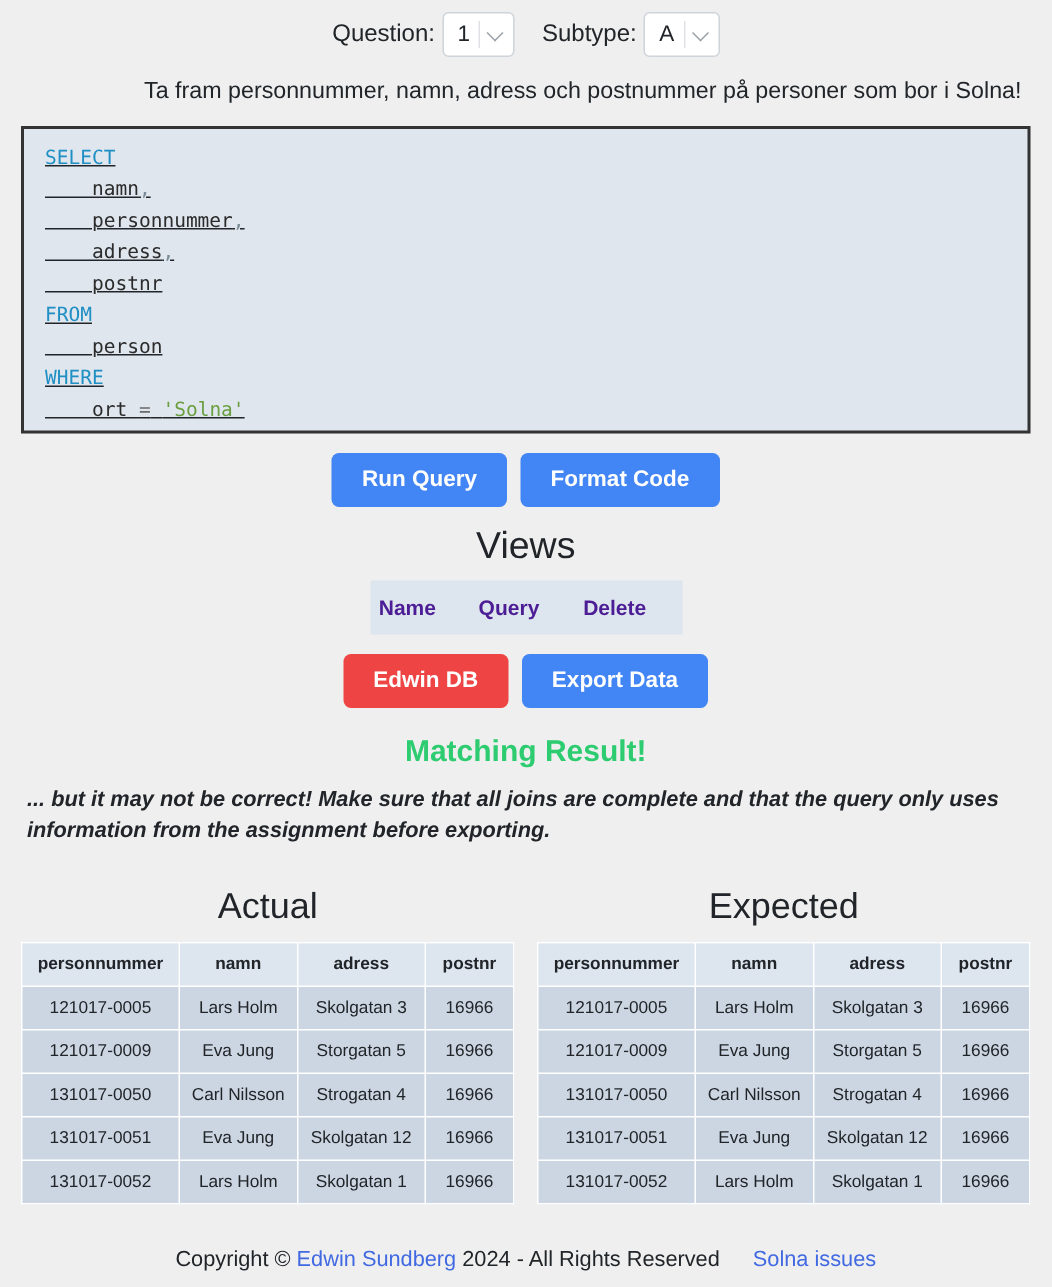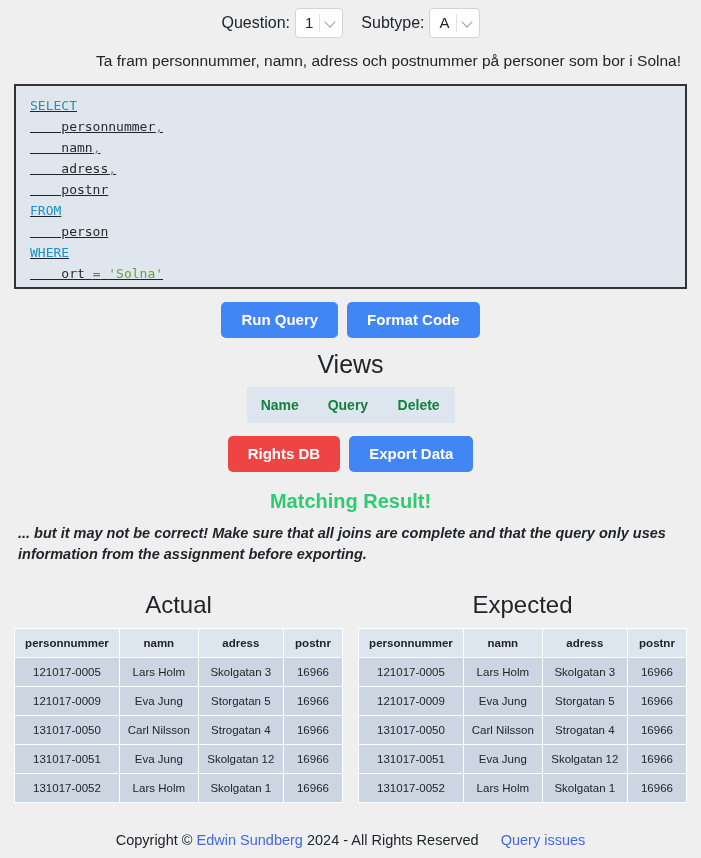--- a/index.html
+++ b/index.html
@@ -144,23 +144,23 @@
   }
   .views-table {
     width: 208px;
     margin: 0 auto;
     border-collapse: collapse;
     background: #dde5ee;
   }
   .views-table th {
     font-size: 14px;
     font-weight: bold;
-    color: #15803d;
+    color: #4c1d95;
     padding: 10px 6px;
-    text-align: center;
+    text-align: left;
   }
 
   
   .result-status {
     text-align: center;
     font-size: 20px;
     font-weight: bold;
     color: #2ecc71;
     margin: 18px 0 10px 0;
   }
@@ -257,22 +257,22 @@
         <span class="chev"></span>
       </div>
     </div>
   </div>
 
   <div class="question-text">Ta fram personnummer, namn, adress och postnummer på personer som bor i Solna!</div>
 
   <div class="editor">
     <div id="code-body">
         <div class="code-line"><span class="kw">SELECT</span></div>
+        <div class="code-line"><span>    namn</span><span class="punc">,</span></div>
         <div class="code-line"><span>    personnummer</span><span class="punc">,</span></div>
-        <div class="code-line"><span>    namn</span><span class="punc">,</span></div>
         <div class="code-line"><span>    adress</span><span class="punc">,</span></div>
         <div class="code-line"><span>    postnr</span></div>
         <div class="code-line"><span class="kw">FROM</span></div>
         <div class="code-line"><span>    person</span></div>
         <div class="code-line"><span class="kw">WHERE</span></div>
         <div class="code-line"><span>    ort </span><span class="op">=</span><span> </span><span class="str">'Solna'</span></div>
       </div>
   </div>
 
   <div class="btn-row">
@@ -286,21 +286,21 @@
       <tr>
         <th>Name</th>
         <th>Query</th>
         <th>Delete</th>
       </tr>
     </thead>
     <tbody id="views-body"></tbody>
   </table>
 
   <div class="btn-row">
-    <button class="btn btn-red">Rights DB</button>
+    <button class="btn btn-red">Edwin DB</button>
     <button class="btn btn-blue">Export Data</button>
   </div>
 
   <div class="result-status">Matching Result!</div>
   <p class="result-note">... but it may not be correct! Make sure that all joins are complete and that the query only uses information from the assignment before exporting.</p>
 
   <div class="results">
 
     <div class="result-block">
       <div class="result-title">Actual</div>
@@ -402,16 +402,16 @@
               <td>Skolgatan 1</td>
               <td>16966</td>
             </tr>
           </tbody>
       </table>
     </div>
 
   </div>
 
   <div class="footer">
-    <span>Copyright © </span><a href="#">Edwin Sundberg</a><span> 2024 - All Rights Reserved</span><a class="report" href="#">Query issues</a>
+    <span>Copyright © </span><a href="#">Edwin Sundberg</a><span> 2024 - All Rights Reserved</span><a class="report" href="#">Solna issues</a>
   </div>
 
 </div>
 
 </body></html>

